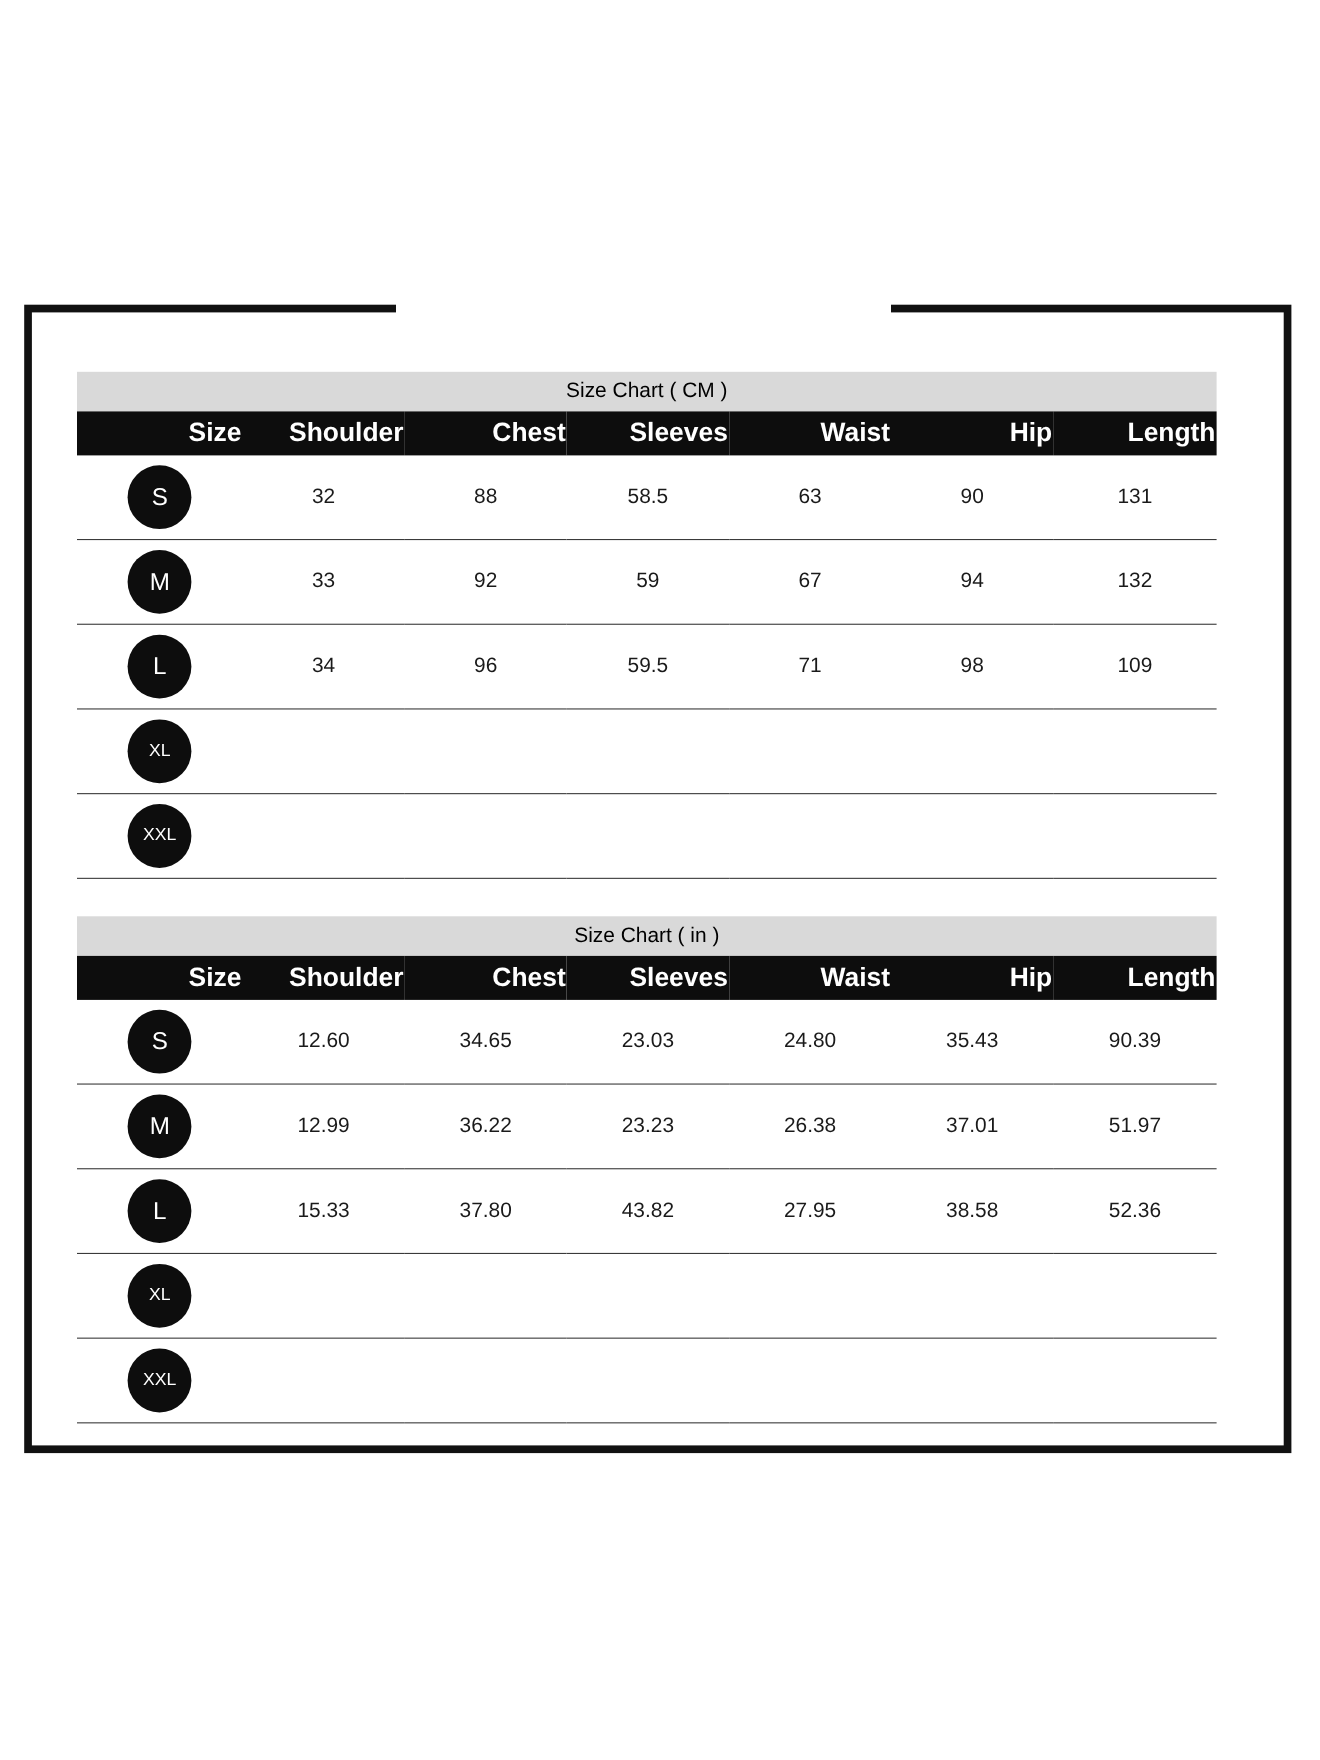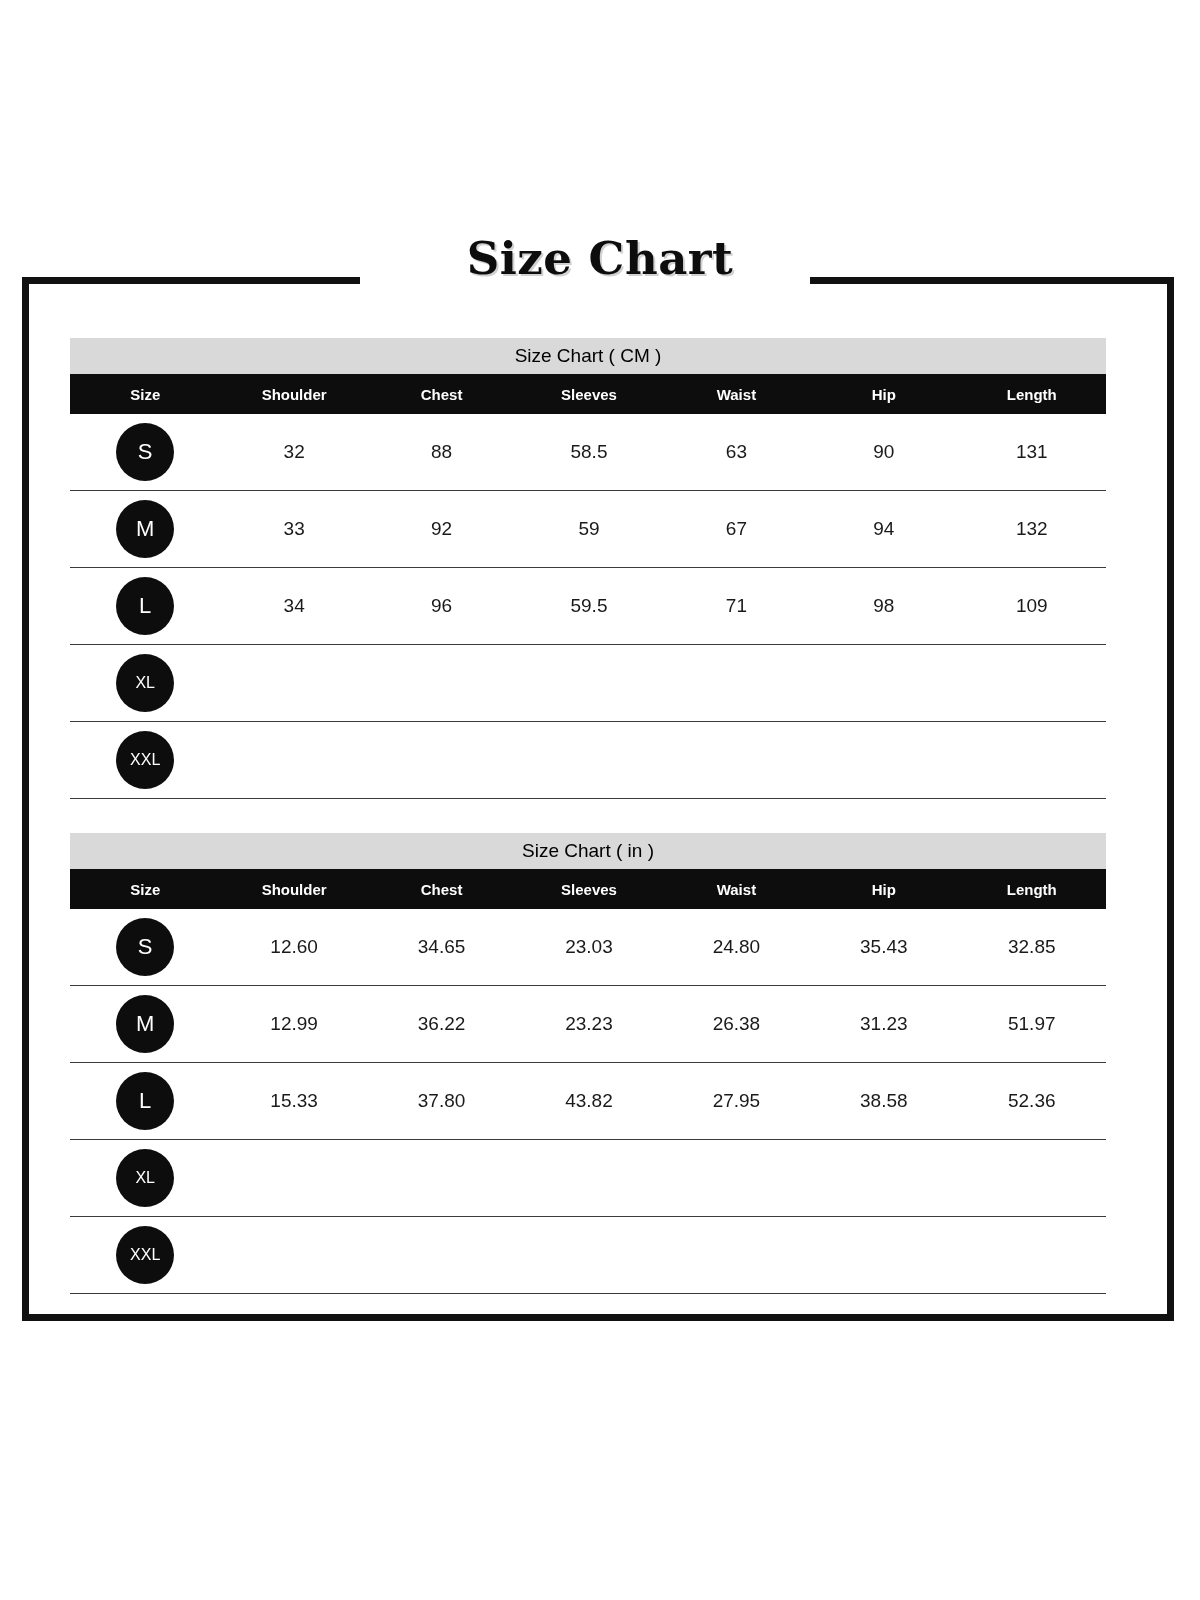--- a/index.html
+++ b/index.html
@@ -80,24 +80,24 @@
     text-align: center;
     font-size: 19px;
     color: #000000;
     height: 34px;
     font-weight: 400;
   }
 
   thead.head-row th {
     background: #0d0d0d;
     color: #ffffff;
-    font-size: 15px;
+    font-size: 24px;
     font-weight: 700;
     height: 38px;
-    text-align: center;
+    text-align: right;
     vertical-align: middle;
   }
 
   tbody.body td {
     border-bottom: 1.5px solid #3a3a3a;
     height: 74px;
     text-align: center;
     vertical-align: middle;
     font-size: 19px;
     color: #1a1a1a;
@@ -138,21 +138,20 @@
   col.c-data-wide { width: 148px; }
 </style>
 </head>
 <body>
 
 <div class="page">
 
   <div class="frame"></div>
   <div class="title-gap"></div>
 
-  <div class="chart-title">Size Chart</div>
 
   <div class="content">
 
     <table class="size-table">
       <colgroup>
         <col class="c-size">
           <col class="c-data">
           <col class="c-data">
           <col class="c-data">
           <col class="c-data">
@@ -265,31 +264,31 @@
       <tbody class="body">
         <tr>
           <td class="size-cell">
             <span class="size-badge">S</span>
           </td>
           <td>12.60</td>
           <td>34.65</td>
           <td>23.03</td>
           <td>24.80</td>
           <td>35.43</td>
-          <td>32.85</td>
+          <td>90.39</td>
         </tr>
         <tr>
           <td class="size-cell">
             <span class="size-badge">M</span>
           </td>
           <td>12.99</td>
           <td>36.22</td>
           <td>23.23</td>
           <td>26.38</td>
-          <td>31.23</td>
+          <td>37.01</td>
           <td>51.97</td>
         </tr>
         <tr>
           <td class="size-cell">
             <span class="size-badge">L</span>
           </td>
           <td>15.33</td>
           <td>37.80</td>
           <td>43.82</td>
           <td>27.95</td>

